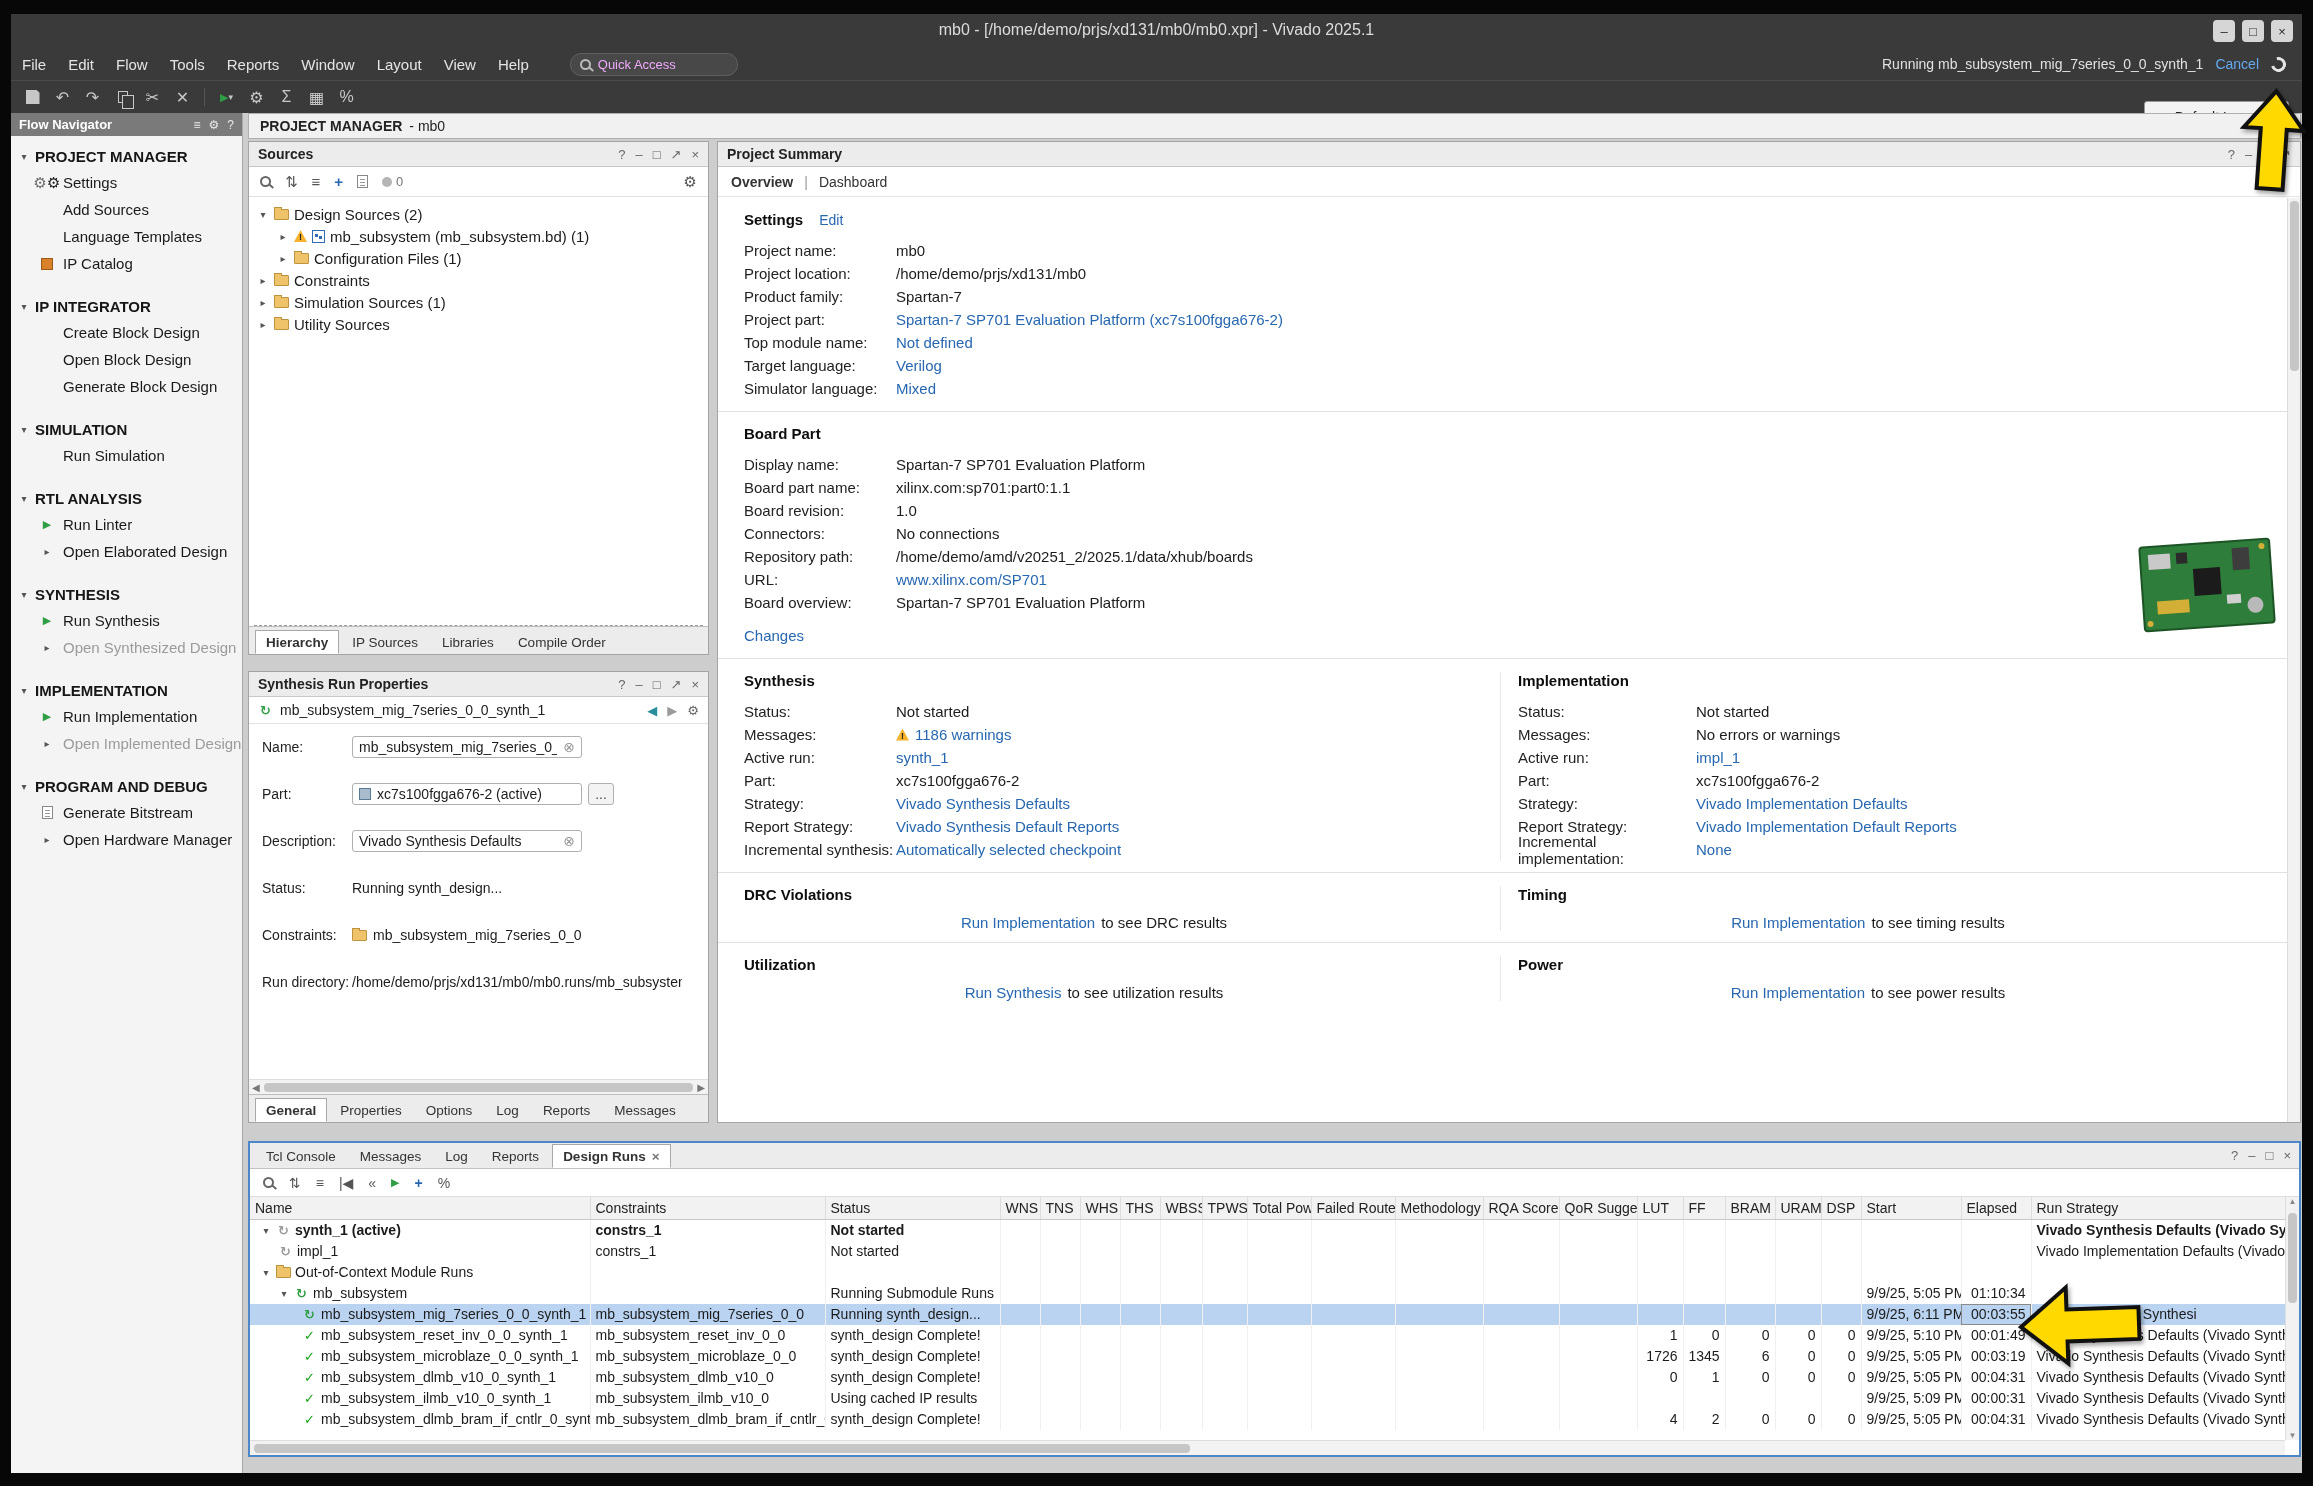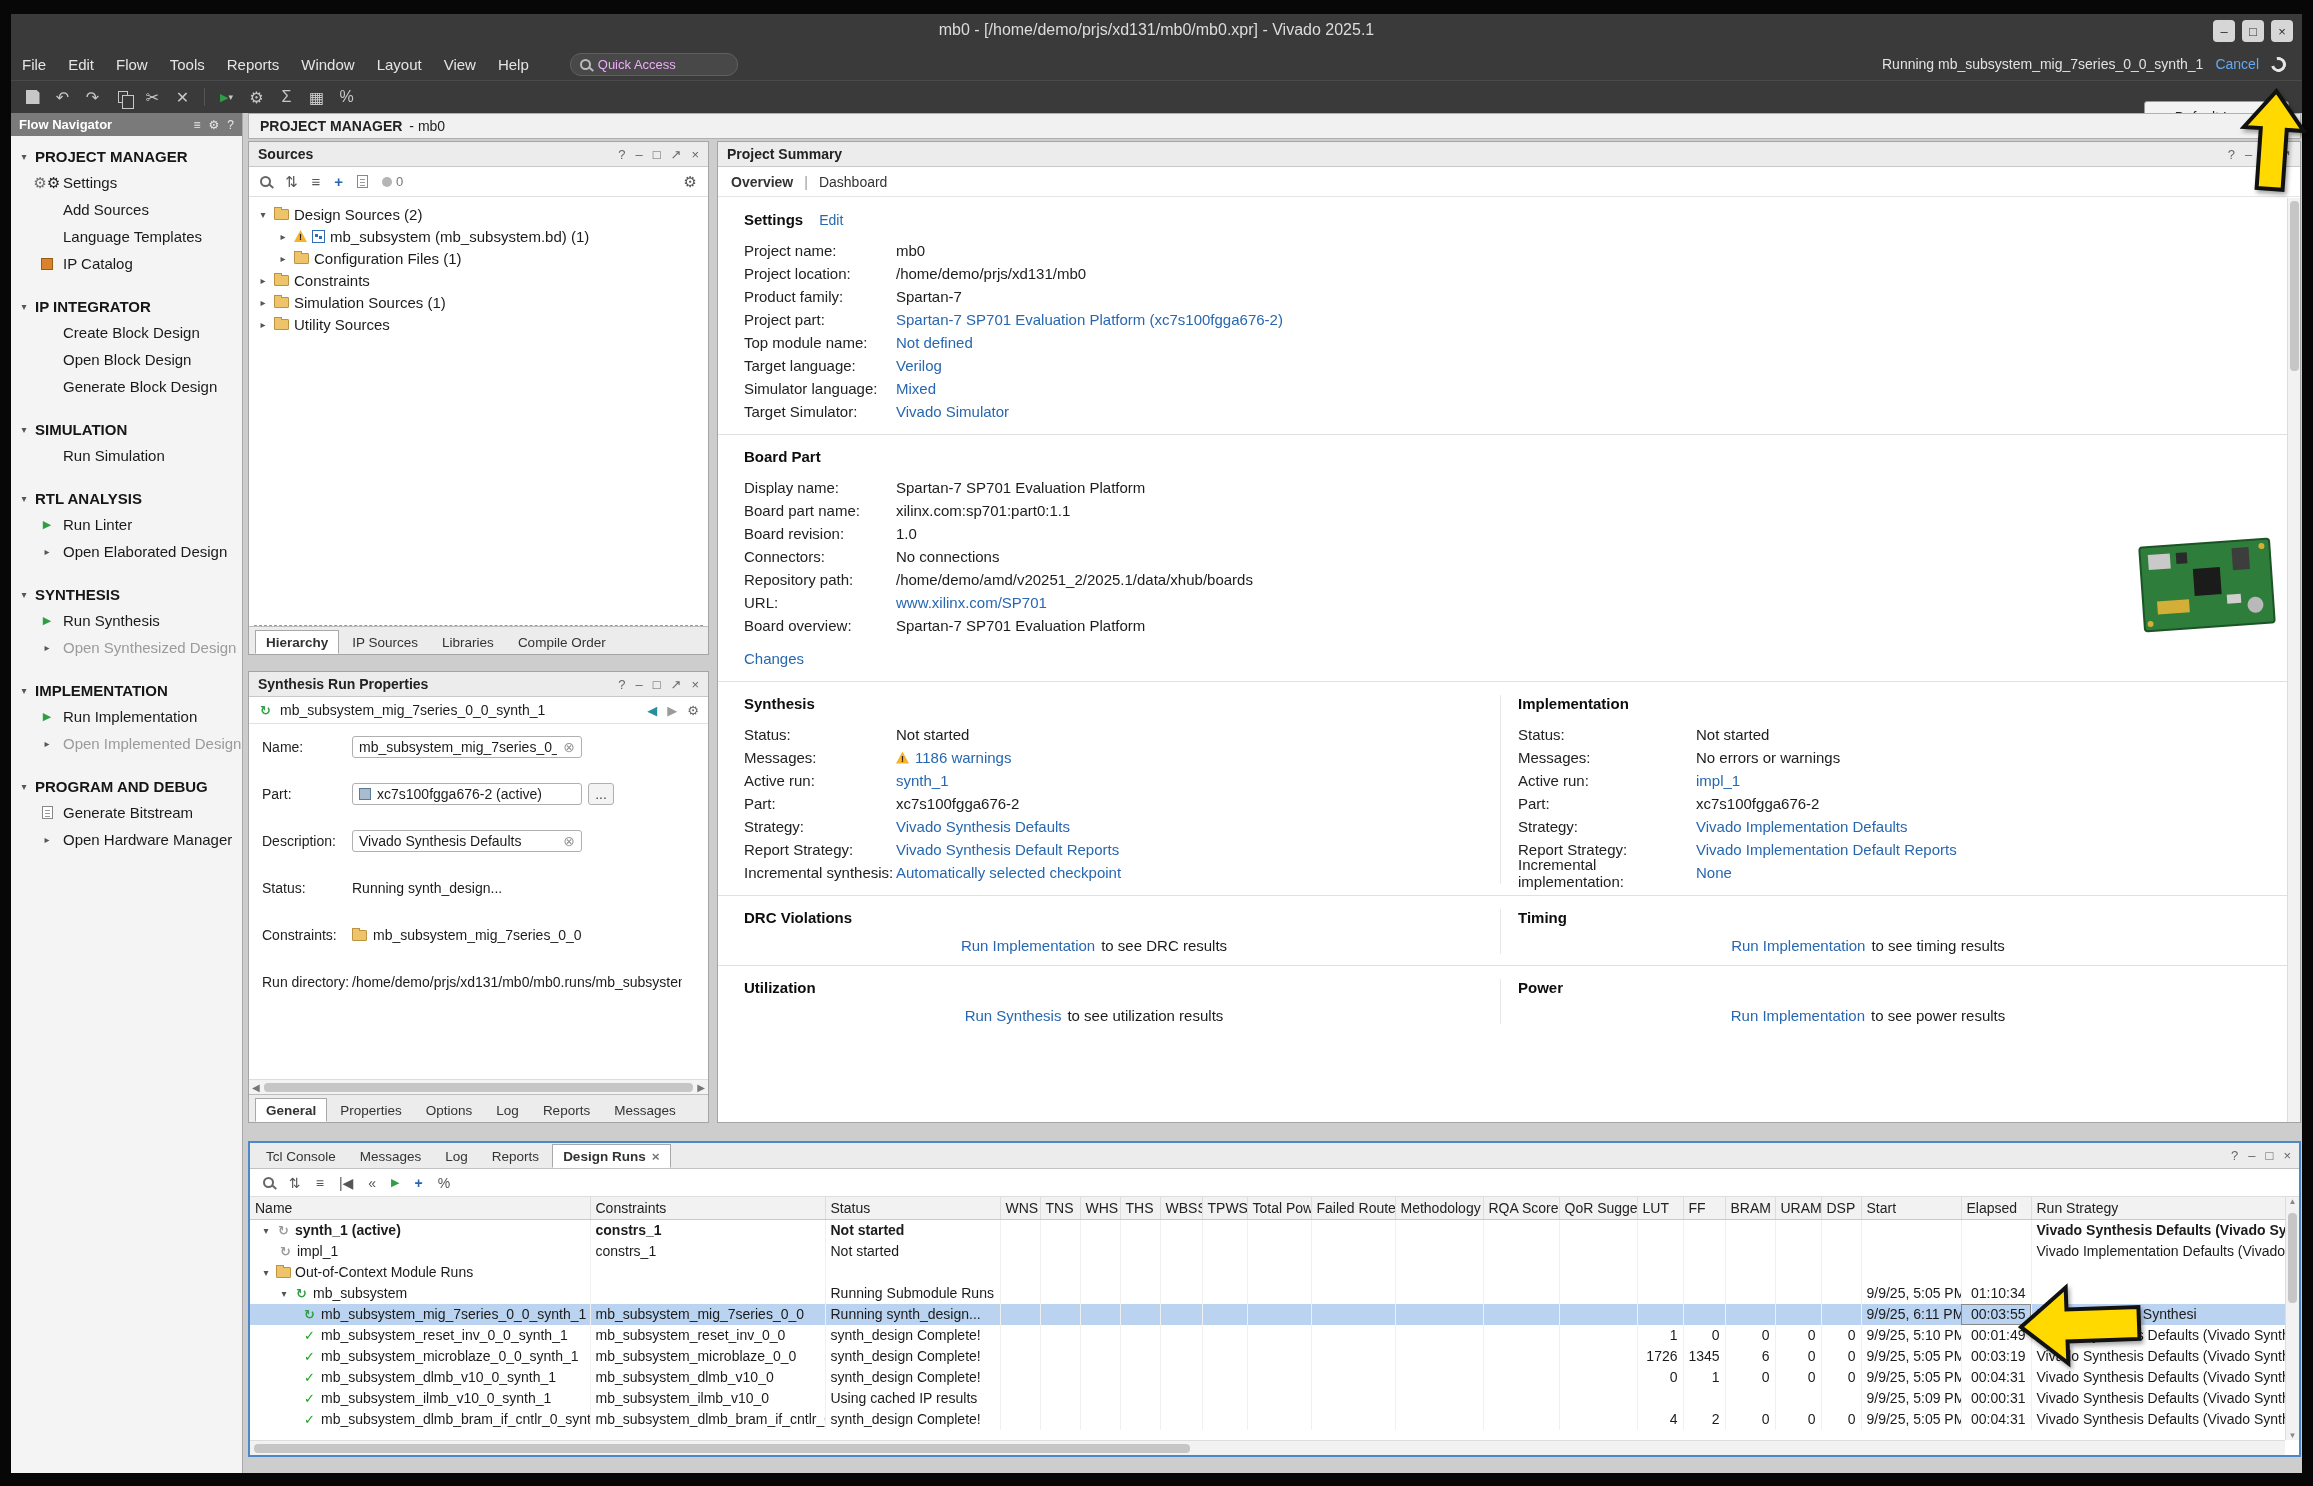--- a/index.html
+++ b/index.html
@@ -559,24 +559,20 @@
               <span class="ps-label">Top module name:</span>
               <span class="link">Not defined</span>
             </div>
           <div class="ps-row">
               <span class="ps-label">Target language:</span>
               <span class="link">Verilog</span>
             </div>
           <div class="ps-row">
               <span class="ps-label">Simulator language:</span>
               <span class="link">Mixed</span>
-            </div>
-          <div class="ps-row">
-              <span class="ps-label">Target Simulator:</span>
-              <span class="link">Vivado Simulator</span>
             </div>
         </div>
 
         <div class="ps-section">
           <div class="ps-h">
               <span>Board Part</span>
             </div>
           <div class="ps-row">
               <span class="ps-label">Display name:</span>
               <span>Spartan-7 SP701 Evaluation Platform</span>

